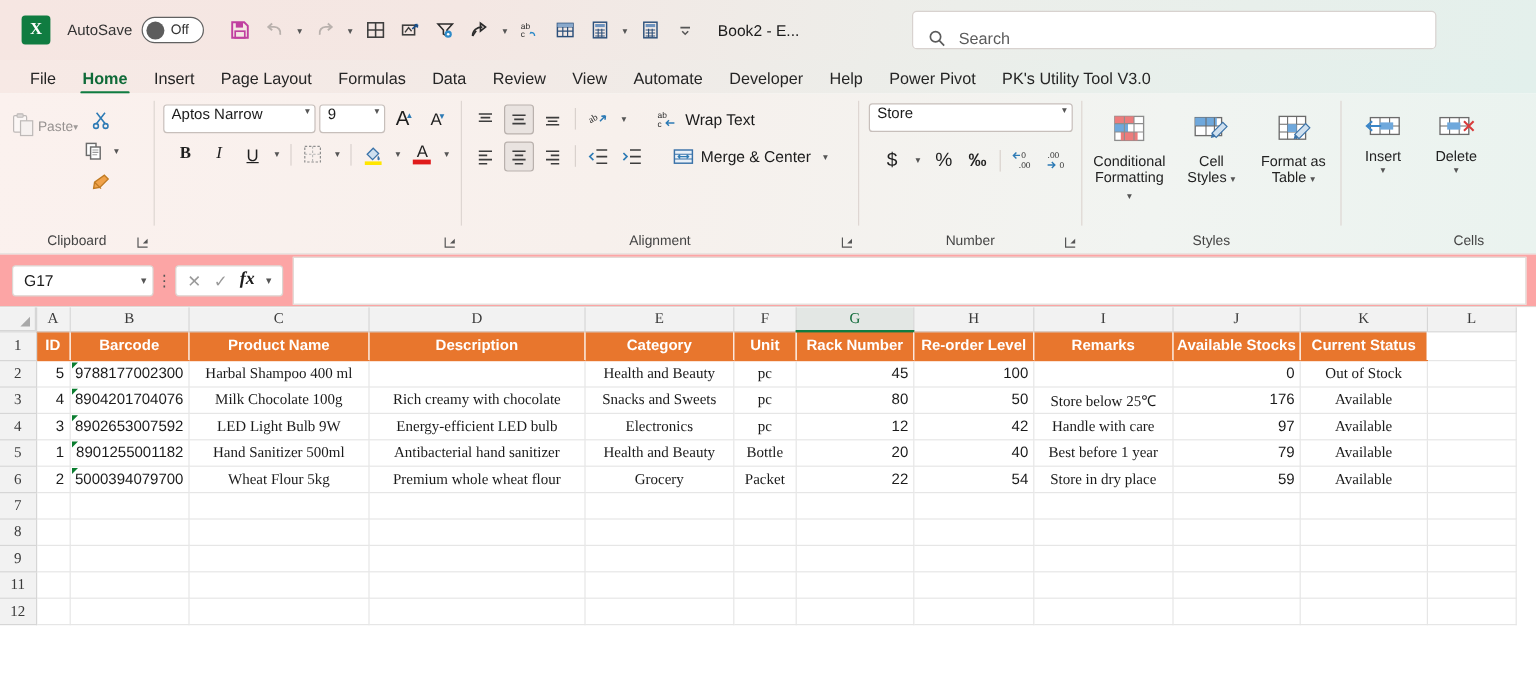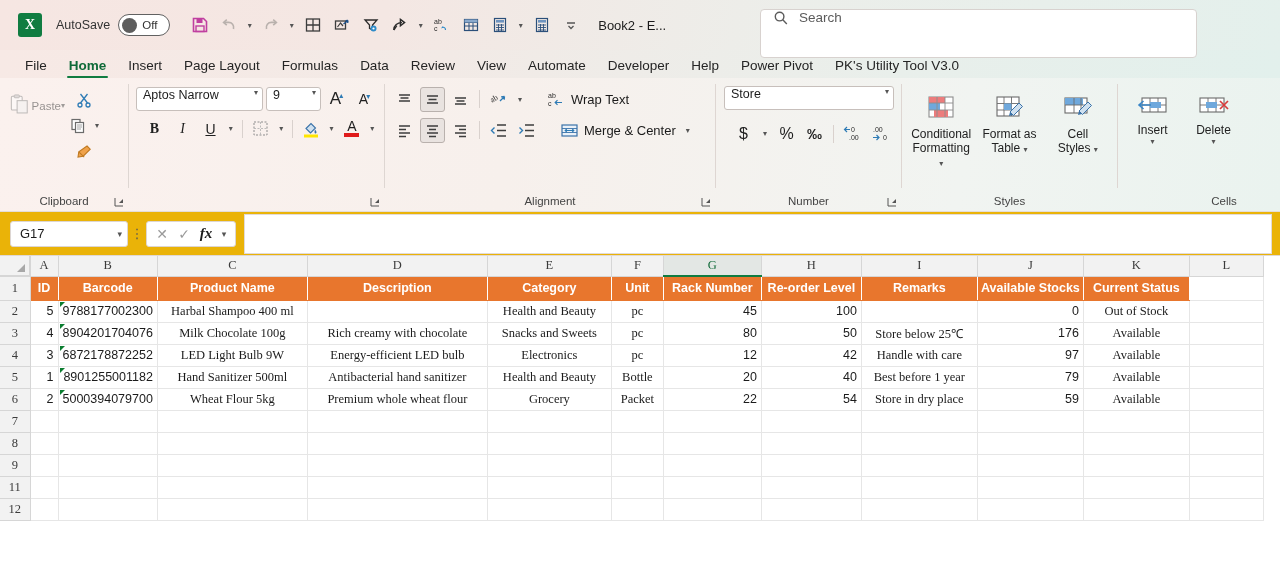--- a/index.html
+++ b/index.html
@@ -33,23 +33,23 @@
   .toggle .knob{ width:15px;height:15px;border-radius:50%;background:#5d5d5d; }
   .toggle .off{ font-size:11.5px;color:#333;margin-left:5px; }
   .qat{ display:flex;align-items:center;margin-left:16px;gap:2px; }
   .qbtn{
     width:27px;height:27px;display:flex;align-items:center;justify-content:center;
     border-radius:3px;color:#444;
   }
   .qcar{ font-size:8px;color:#555;width:11px;display:flex;align-items:center;justify-content:center;}
   .wbname{ font-size:13px;color:#1b1b1b;margin-left:14px;white-space:nowrap; }
   .searchbox{
-    position:absolute; left:760px; top:9px; width:437px;height:49px;
+    position:absolute; left:760px; top:9px; width:437px;height:32px;
     background:#fff; border:1px solid #d8d2cf; border-radius:4px;
-    display:flex;align-items:flex-start;padding:0 12px;gap:10px;
+    display:flex;align-items:flex-end;padding:0 12px;gap:10px;
   }
   .searchbox .ph{ font-size:13.5px;color:#5b5b5b; }
 
   
   .tabsrow{
     height:28px;width:100%;
     background:linear-gradient(100deg,#f7e9e5 0%,#f2eae6 35%,#e9efeb 70%,#e2f0ec 100%);
     display:flex;align-items:flex-end;padding-left:14px;gap:0px;
   }
   .tab{
@@ -117,21 +117,21 @@
     width:66px;display:flex;flex-direction:column;align-items:center;
     padding-top:4px;
   }
   .bigbtn .bl{ font-size:12px;color:#222;text-align:center;line-height:14px;margin-top:3px; }
   .cellsgrp{ width:130px; }
 
   .sel-box{ border:1.2px solid #b9b1ad;background:#e9e3e0; }
 
   
   .fbar{
-    height:44px;width:100%;background:#eab308;
+    height:44px;width:100%;background:#fca5a5;
     display:flex;align-items:center;padding:0 4px;
     border-bottom:1px solid #e0d8d4;
   }
   .namebox{
     width:118px;height:26px;margin-left:6px;background:#fff;border:1px solid #ddd6d2;
     border-radius:3px;display:flex;align-items:center;padding:0 5px 0 9px;
     font-size:13px;color:#1b1b1b;
   }
   .namebox .nv{ flex:1; }
   .dots{ width:18px;text-align:center;color:#555;font-size:13px;letter-spacing:0px; }
@@ -554,43 +554,43 @@
           <path d="M12 3v20M20 3v20M4 9h24M4 16h24" stroke="#8d8d8d" stroke-width=".9"></path>
         </svg>
         <span class="bl">Conditional</span>
         <span class="bl" style="margin-top:0">
           <span>Formatting</span>
           <span style="font-size:8px;color:#555">▾</span>
         </span>
       </div>
       <div class="bigbtn">
         <svg width="32" height="30" viewBox="0 0 32 30">
+          <rect x="3" y="4" width="22" height="15" fill="#fff" stroke="#6b6b6b" stroke-width="1.1"></rect>
+          <rect x="3" y="4" width="18" height="7" fill="#6fa8dc"></rect>
+          <path d="M3 11h22M12 4v15M19 4v15" stroke="#6b6b6b" stroke-width=".9"></path>
+          <path d="M17 17l9-9 3.5 3.5-9 9z" fill="#cfe0ef" stroke="#3a72a8" stroke-width="1"></path>
+          <path d="M17 17l-1 4 4-1z" fill="#3a72a8"></path>
+        </svg>
+        <span class="bl">Cell</span>
+        <span class="bl" style="margin-top:0">
+          <span>Styles</span>
+          <span style="font-size:8px;color:#555">▾</span>
+        </span>
+      </div>
+      <div class="bigbtn">
+        <svg width="32" height="30" viewBox="0 0 32 30">
           <rect x="4" y="3" width="22" height="19" fill="#fff" stroke="#6b6b6b" stroke-width="1.1"></rect>
           <path d="M11 3v19M18.5 3v19M4 9.5h22M4 16h22" stroke="#6b6b6b" stroke-width=".9"></path>
           <rect x="11" y="9.5" width="7.5" height="6.5" fill="#6fa8dc"></rect>
           <path d="M17 18l9-9 3.5 3.5-9 9z" fill="#cfe0ef" stroke="#3a72a8" stroke-width="1"></path>
           <path d="M17 18l-1 4 4-1z" fill="#3a72a8"></path>
         </svg>
         <span class="bl">Format as</span>
         <span class="bl" style="margin-top:0">
           <span>Table</span>
-          <span style="font-size:8px;color:#555">▾</span>
-        </span>
-      </div>
-      <div class="bigbtn">
-        <svg width="32" height="30" viewBox="0 0 32 30">
-          <rect x="3" y="4" width="22" height="15" fill="#fff" stroke="#6b6b6b" stroke-width="1.1"></rect>
-          <rect x="3" y="4" width="18" height="7" fill="#6fa8dc"></rect>
-          <path d="M3 11h22M12 4v15M19 4v15" stroke="#6b6b6b" stroke-width=".9"></path>
-          <path d="M17 17l9-9 3.5 3.5-9 9z" fill="#cfe0ef" stroke="#3a72a8" stroke-width="1"></path>
-          <path d="M17 17l-1 4 4-1z" fill="#3a72a8"></path>
-        </svg>
-        <span class="bl">Cell</span>
-        <span class="bl" style="margin-top:0">
-          <span>Styles</span>
           <span style="font-size:8px;color:#555">▾</span>
         </span>
       </div>
     </div>
     <div class="gname">Styles</div>
   </div>
   <div class="gsep"></div>
 
   <div class="group cellsgrp">
     <div class="gbody" style="padding-top:6px;gap:6px">
@@ -713,21 +713,21 @@
       <td class="cell r">50</td>
       <td class="cell c">Store below 25℃</td>
       <td class="cell r">176</td>
       <td class="cell c">Available</td>
       <td class="blank"></td>
     </tr>
 
     <tr>
       <td class="rowhdr">4</td>
       <td class="cell r">3</td>
-      <td class="cell r errflag">6872178872252</td>
+      <td class="cell r errflag">8902653007592</td>
       <td class="cell c">LED Light Bulb 9W</td>
       <td class="cell c">Energy-efficient LED bulb</td>
       <td class="cell c">Electronics</td>
       <td class="cell c">pc</td>
       <td class="cell r">12</td>
       <td class="cell r">42</td>
       <td class="cell c">Handle with care</td>
       <td class="cell r">97</td>
       <td class="cell c">Available</td>
       <td class="blank"></td>

